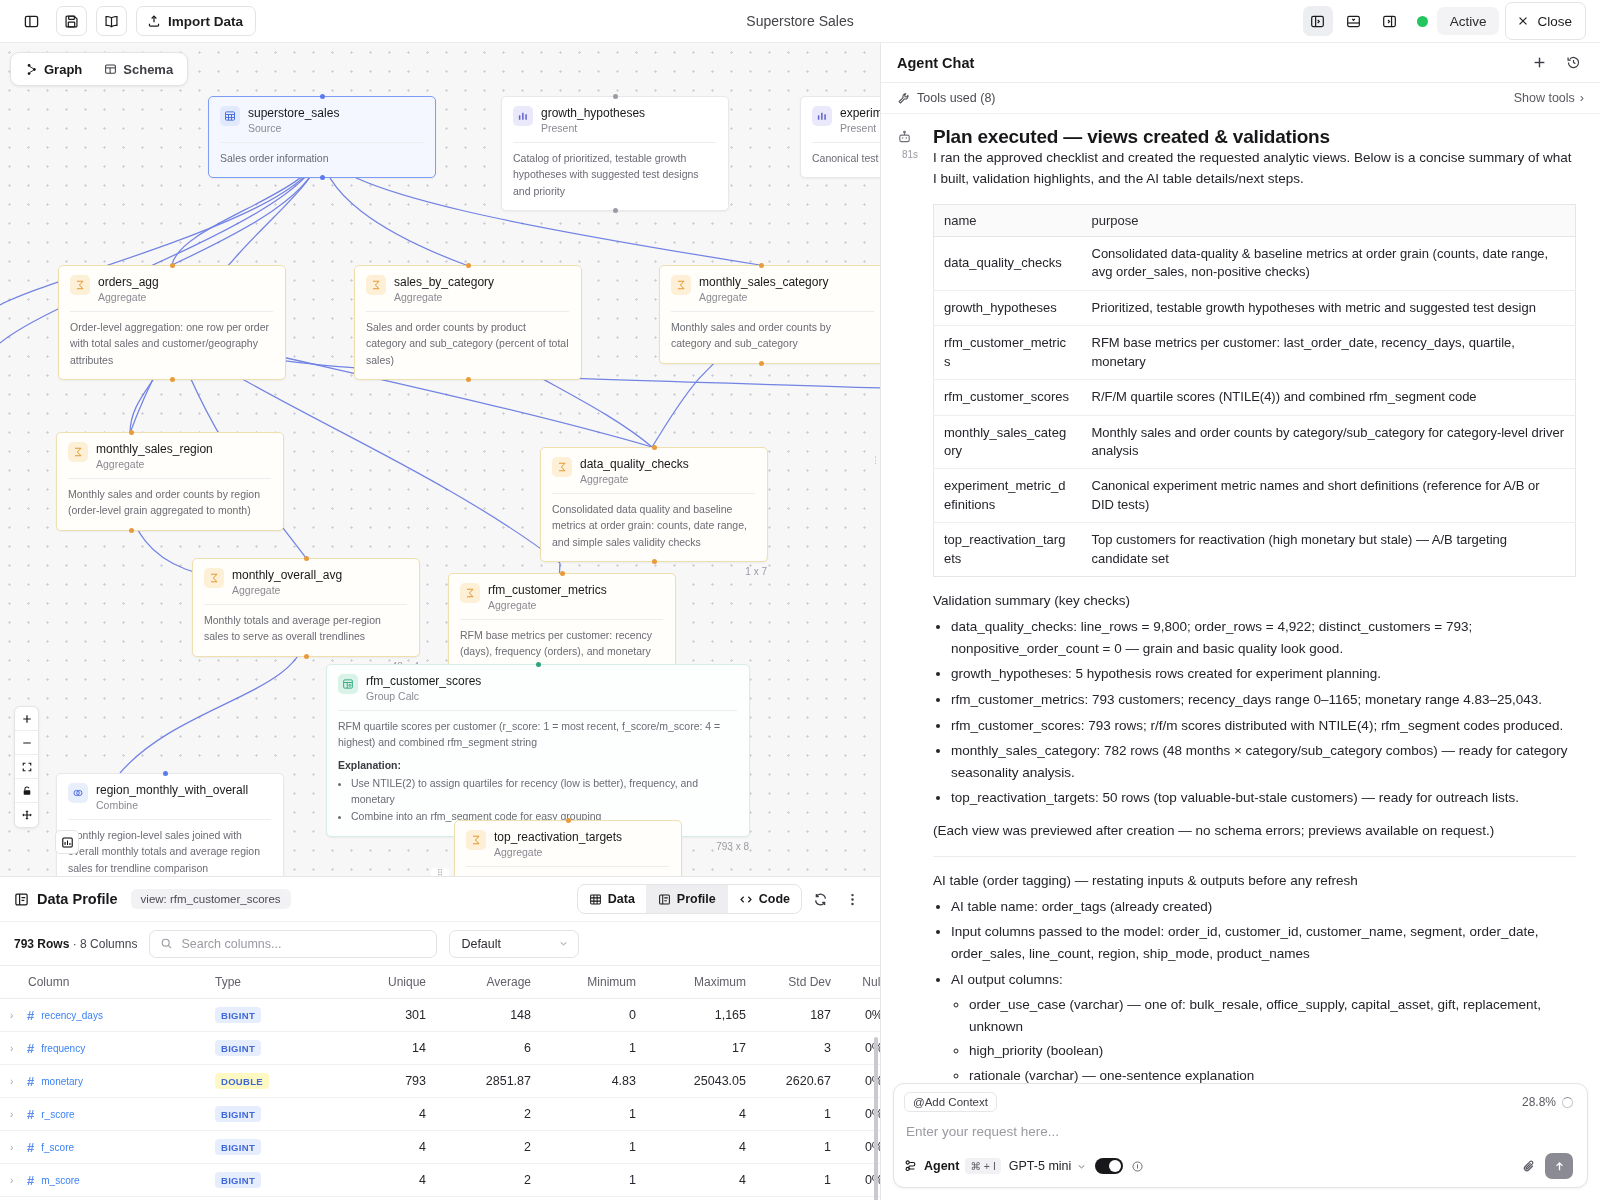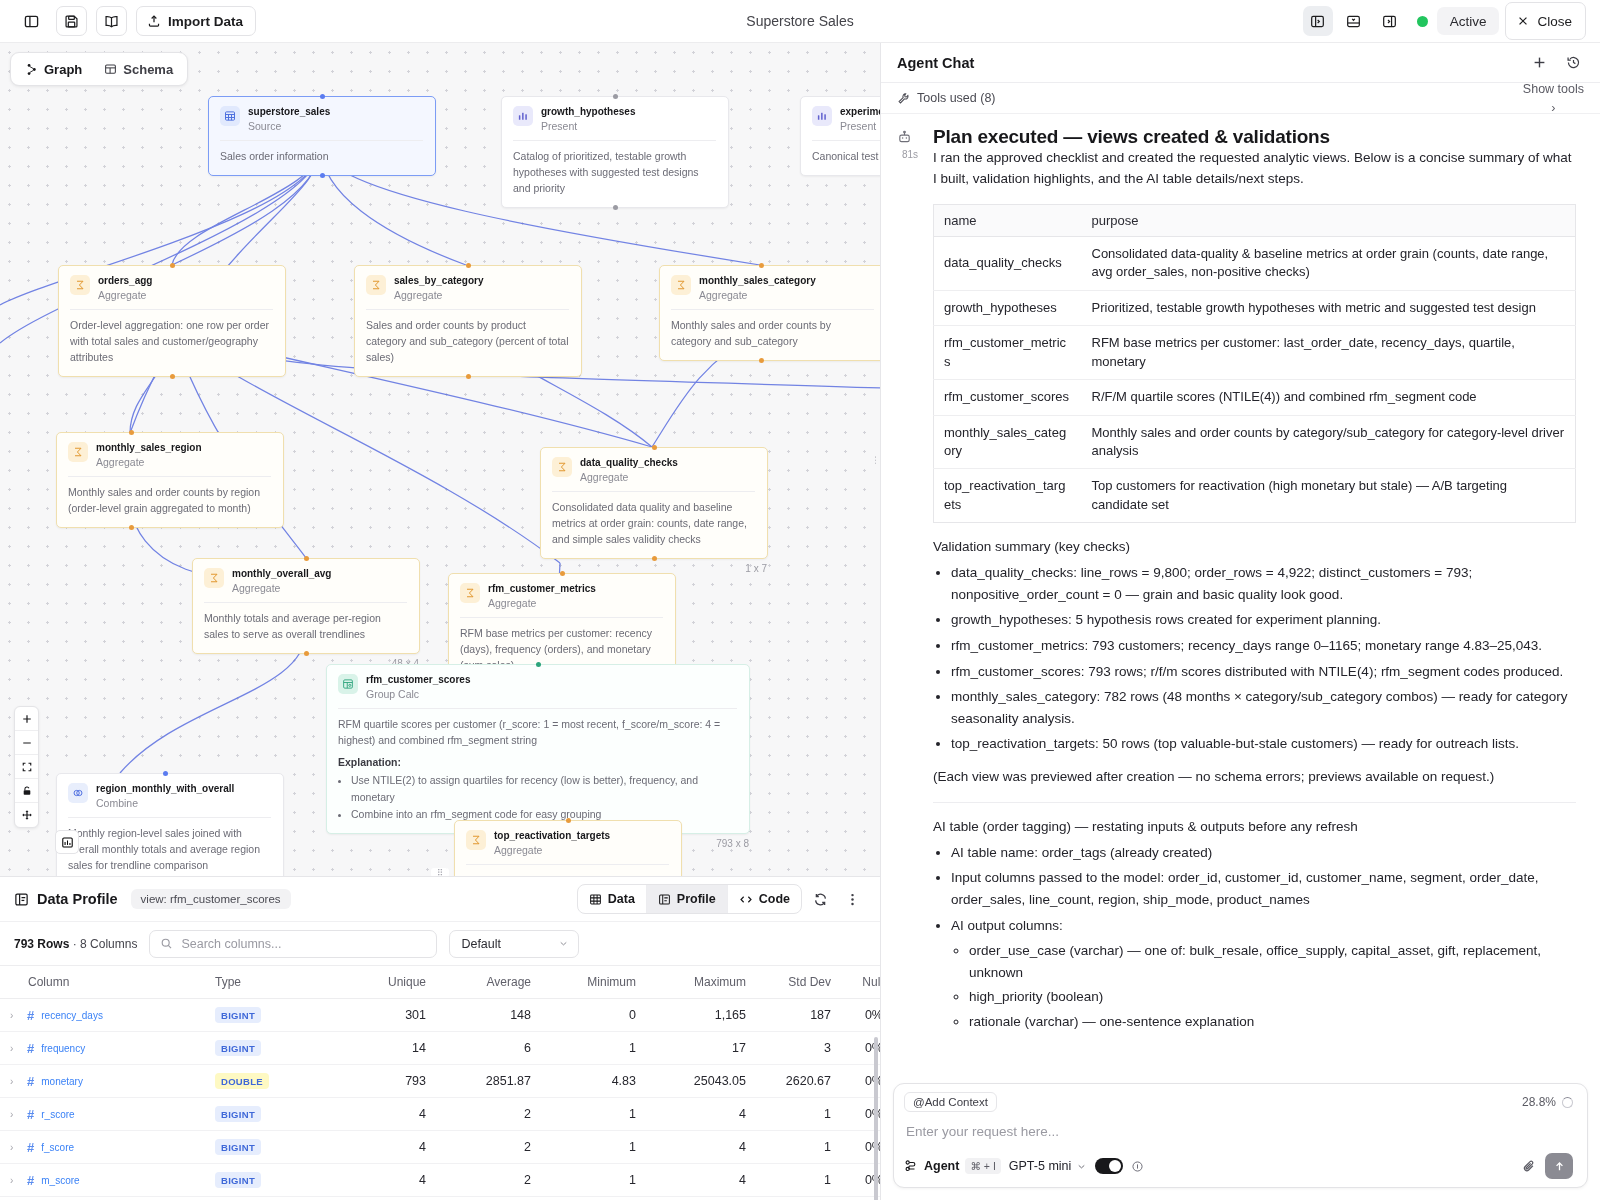--- a/index.html
+++ b/index.html
@@ -84,21 +84,21 @@
   .node-head { display: flex; gap: 8px; align-items: flex-start; }
   .node-icon {
     width: 20px; height: 20px; border-radius: 5px; flex: 0 0 20px;
     display: flex; align-items: center; justify-content: center;
     background: #e8eefc; color: #4f6fe0; font-size: 11px;
   }
   .node-icon.amber { background: #fdf0d6; color: #e0952a; }
   .node-icon.mint { background: #d9f3e9; color: #2da47c; }
   .node-icon.violet { background: #e9e9fb; color: #6161cf; }
   .node-icon.blueish { background: #e1e9fd; color: #4b6ede; }
-  .node-title { font-size: 10px; font-weight: 700; color: #18181b; line-height: 1.25; }
+  .node-title { font-size: 12px; font-weight: 400; color: #18181b; line-height: 1.25; }
   .node-sub { font-size: 10.5px; color: #8a8a93; margin-top: 1px; }
   .node-div { border-top: 1px solid #ededf0; margin: 8px 0 7px; }
   .node-desc { font-size: 10.5px; color: #6b6b75; line-height: 1.55; }
   .node-expl { font-size: 10.5px; color: #3a3a42; font-weight: 700; margin-top: 8px; }
   .node-list { margin: 4px 0 0 13px; font-size: 10.5px; color: #6b6b75; line-height: 1.6; }
   .node-badge { position: absolute; font-size: 10px; color: #9b9ba3; }
   .port { position: absolute; width: 5px; height: 5px; border-radius: 50%; background: #e89b3c; }
   .port.blue { background: #5b7cf0; }
   .port.green { background: #2da47c; }
 
@@ -178,21 +178,21 @@
   
   .chat-head { height: 40px; flex:0 0 40px; display: flex; align-items: center; padding: 0 14px 0 16px;
      border-bottom: 1px solid #ededf0;}
   .chat-title { font-size: 14.5px; font-weight: 700; color: #18181b; }
   .chat-head-right { margin-left: auto; display: flex; align-items: center; gap: 8px; }
   .chead-ic { width: 26px; height: 26px; display: flex; align-items: center; justify-content: center;
     border-radius: 6px; cursor: pointer; color: #3d3d45; }
 
   .tools-row { height: 31px; flex:0 0 31px; display: flex; align-items: center; padding: 0 16px;
     border-bottom: 1px solid #f0f0f2; font-size: 12.5px; color: #4a4a52; gap: 7px; }
-  .show-tools { margin-left: auto; display: flex; align-items: center; gap: 5px; color: #5a5a63; cursor: pointer; flex-direction: column; }
+  .show-tools { margin-left: auto; display: flex; align-items: center; gap: 5px; color: #5a5a63; cursor: pointer; }
 
   .chat-body { flex: 1; overflow: hidden; padding: 12px 24px 6px 16px; position: relative; }
   .msg-row { display: flex; gap: 10px; }
   .msg-gutter { width: 26px; flex: 0 0 26px; text-align: center; padding-top: 4px; }
   .bot-ic { color: #6f6f78; font-size: 14px; }
   .msg-time { font-size: 10px; color: #9b9ba3; margin-top: 4px; }
   .msg-content { flex: 1; min-width: 0; }
   .m-h1 { font-size: 19px; font-weight: 700; color: #18181b; letter-spacing: -.2px; }
   .m-p { font-size: 13.5px; color: #24242b; line-height: 1.55; margin-bottom: 14px; }
   .m-sub { font-size: 13.5px; color: #24242b; line-height: 1.55; margin: 14px 0 4px; }
@@ -963,20 +963,24 @@
                 </tr>
                 <tr>
                   <td class="nm">rfm_customer_scores</td>
                   <td>R/F/M quartile scores (NTILE(4)) and combined rfm_segment code</td>
                 </tr>
                 <tr>
                   <td class="nm">monthly_sales_category</td>
                   <td>Monthly sales and order counts by category/sub_category for category-level driver analysis</td>
                 </tr>
                 <tr>
+                  <td class="nm">experiment_metric_definitions</td>
+                  <td>Canonical experiment metric names and short definitions (reference for A/B or DID tests)</td>
+                </tr>
+                <tr>
                   <td class="nm">top_reactivation_targets</td>
                   <td>Top customers for reactivation (high monetary but stale) — A/B targeting candidate set</td>
                 </tr>
               </tbody>
             </table>
 
             <div class="m-sub">Validation summary (key checks)</div>
             <ul class="m-ul">
               <li>data_quality_checks: line_rows = 9,800; order_rows = 4,922; distinct_customers = 793; nonpositive_order_count = 0 — grain and basic quality look good.</li>
               <li>growth_hypotheses: 5 hypothesis rows created for experiment planning.</li>

